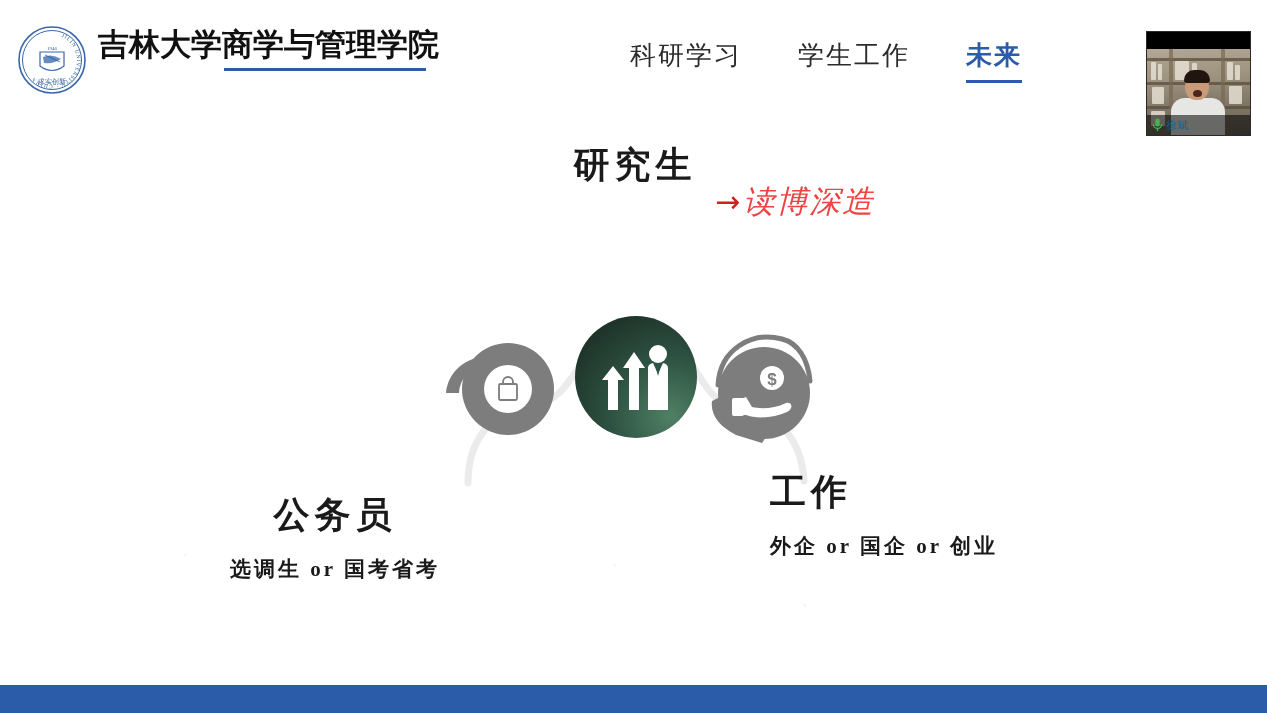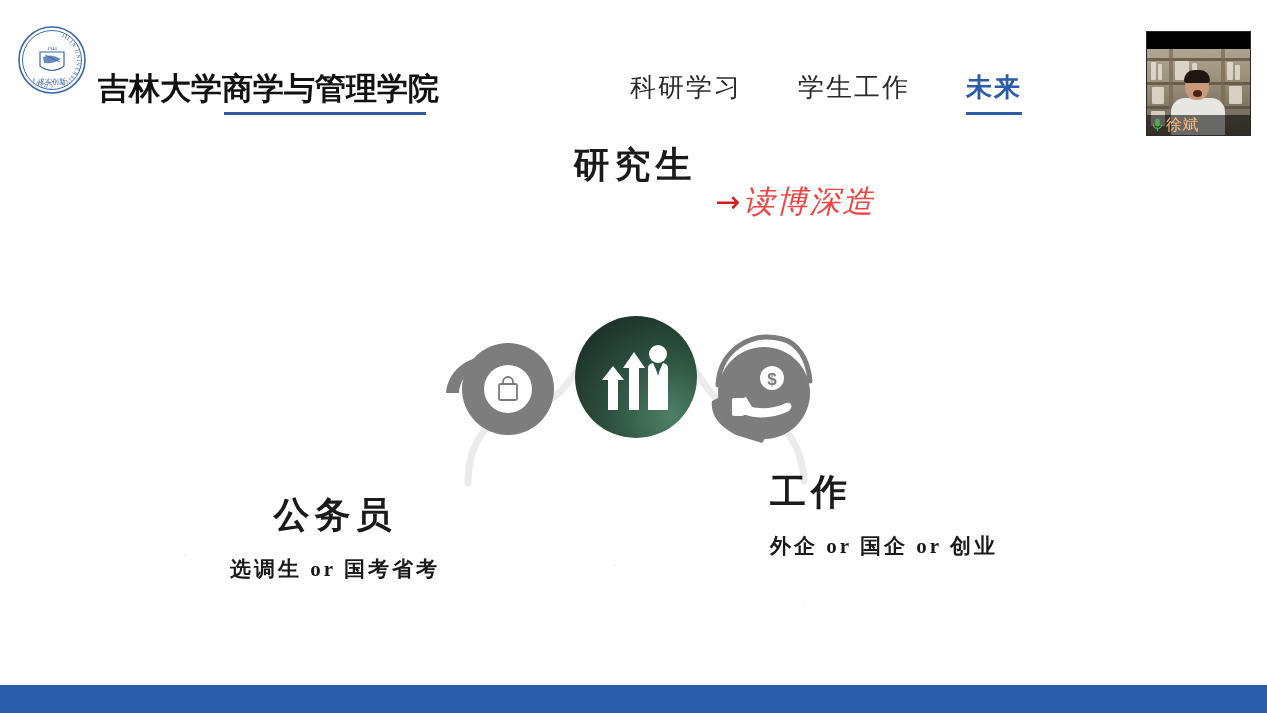--- a/index.html
+++ b/index.html
@@ -37,21 +37,21 @@
   #seal {
     position: absolute;
     left: 16px; top: 24px;
     width: 72px; height: 72px;
   }
 
   
   #logo-block {
     position: absolute;
     left: 98px; top: 24px;
-    width: 330px; height: 66px; margin-top: 44px;
+    width: 330px; height: 66px;
   }
   #logo-cn {
     position: absolute;
     left: 0; top: 0;
     width: 330px;
     font-family: "Liberation Serif", "DejaVu Serif", serif;
     font-size: 31px;
     font-weight: 700;
     color: #111111;
     letter-spacing: 0px;
@@ -76,21 +76,20 @@
     white-space: nowrap;
   }
 
   
   #nav {
     position: absolute;
     left: 630px; top: 38px;
     height: 44px;
     display: flex;
     align-items: flex-start;
-    margin-top: 32px;
   }
   .nav-item {
     position: relative;
     font-family: "Liberation Sans", "DejaVu Sans", sans-serif;
     font-size: 26px;
     font-weight: 400;
     color: #2b2b2b;
     letter-spacing: 2px;
     white-space: nowrap;
     padding: 0 0 10px 0;
@@ -338,22 +337,22 @@
     padding-left: 5px;
     box-sizing: border-box;
   }
   #mic-icon {
     width: 11px; height: 14px;
     margin-right: 3px;
     flex: 0 0 auto;
   }
   #video-name {
     font-family: Liberation Mono, monospace;
-    font-size: 16px;
-    color: #fdba74;
+    font-size: 11px;
+    color: #0369a1;
     white-space: nowrap;
     letter-spacing: 0.5px;
   }
 </style>
 </head>
 <body>
 
 <div id="slide">
 
   <div id="header">

